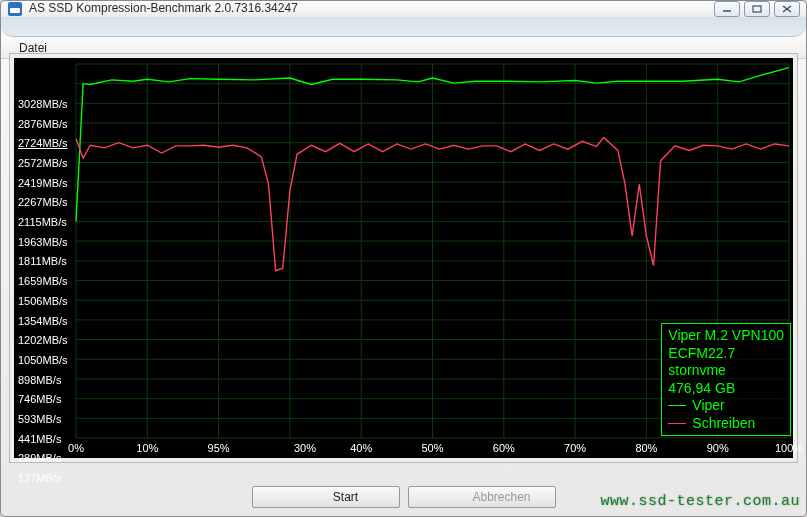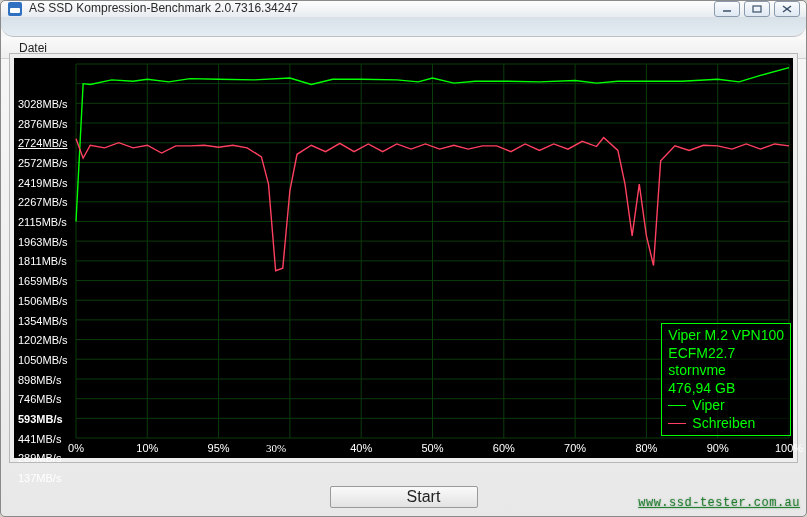--- a/index.html
+++ b/index.html
@@ -14,23 +14,23 @@
   .menuitem { padding: 3px 8px; }
   .chart-area { position: absolute; left: 8px; right: 8px; top: 52px; height: 410px; background: #eee; border: 1px solid #b8b8b8; }
   .plot { position: absolute; inset: 4px; background: #000; }
   .plot svg { position:absolute; inset:0; width:100%; height:100%; }
   .ylabel { position:absolute; left:4px; color:#fff; font-size:11px; transform: translateY(-50%); white-space:nowrap;margin-top:40px; }
   .xlabel { position:absolute; bottom:4px; color:#fff; font-size:11px; transform: translateX(-50%); }
   .legend-box { position:absolute; right:2px; bottom:22px; border:1px solid #0f0; padding:3px 6px; color:#0f0; font-size:14px; line-height:1.25; background:rgba(0,0,0,0.6); }
   .legend-row { display:flex; align-items:center; gap:6px; }
   .legend-swatch { width:18px; height:0; border-top:1px solid; }
   .button-row { position:absolute; left:0; right:0; bottom:8px; display:flex; justify-content:center; gap:8px; }
-  .btn { width:148px; height:22px; border:1px solid #9a9a9a; border-radius:2px; background:linear-gradient(#fafafa,#e2e2e2); font-size:16px; color:#222; cursor:pointer;padding-left:40px; }
+  .btn { width:148px; height:22px; border:1px solid #9a9a9a; border-radius:2px; background:linear-gradient(#fafafa,#e2e2e2); font-size:12px; color:#222; cursor:pointer;padding-left:40px; }
   .btn:disabled { color:#9a9a9a; cursor:default; }
-  .watermark { position:absolute; right:6px; bottom:6px; color:#208030; font-family:"Courier New",monospace; font-size:12px; letter-spacing:0.5px; text-shadow:0 0 2px rgba(0,60,0,.4); pointer-events:none;text-decoration:underline; }
+  .watermark { position:absolute; right:6px; bottom:6px; color:#208030; font-family:"Courier New",monospace; font-size:15px; letter-spacing:0.5px; text-shadow:0 0 2px rgba(0,60,0,.4); pointer-events:none; }
 </style>
 </head>
 <body>
 
 <div class="window">
 
   <div class="titlebar">
     <span class="icon">
       <svg viewBox="0 0 16 16">
           <rect x="1" y="1" width="14" height="14" fill="#3070c0" rx="2"></rect>
@@ -109,49 +109,50 @@
           <span>Viper</span>
         </div>
         <div class="legend-row">
           <span class="legend-swatch" style="border-color:#ff4060"></span>
           <span>Schreiben</span>
         </div>
       </div>
     <div class="ylabel" style="top: 380px;">137MB/s</div>
         <div class="ylabel" style="top: 360.336px;">289MB/s</div>
         <div class="ylabel" style="top: 340.672px; text-align: center;">441MB/s</div>
-        <div class="ylabel" style="top: 321.009px; font-weight: bold;">593MB/s</div>
+        <div class="ylabel" style="top: 321.009px;">593MB/s</div>
         <div class="ylabel" style="top: 301.215px;">746MB/s</div>
         <div class="ylabel" style="top: 281.552px;">898MB/s</div>
         <div class="ylabel" style="top: 261.888px;">1050MB/s</div>
         <div class="ylabel" style="top: 242.224px;">1202MB/s</div>
         <div class="ylabel" style="top: 222.56px;">1354MB/s</div>
         <div class="ylabel" style="top: 202.897px;">1506MB/s</div>
         <div class="ylabel" style="top: 183.103px;">1659MB/s</div>
         <div class="ylabel" style="top: 163.44px;">1811MB/s</div>
         <div class="ylabel" style="top: 143.776px;">1963MB/s</div>
         <div class="ylabel" style="top: 124.112px; text-align: right;">2115MB/s</div>
         <div class="ylabel" style="top: 104.448px;">2267MB/s</div>
         <div class="ylabel" style="top: 84.7845px;">2419MB/s</div>
         <div class="ylabel" style="top: 64.9914px;">2572MB/s</div>
         <div class="ylabel" style="top: 45.3276px; text-decoration: underline;">2724MB/s</div>
         <div class="ylabel" style="top: 25.6638px;">2876MB/s</div>
         <div class="ylabel" style="top: 6px;">3028MB/s</div>
         <div class="xlabel" style="left: 62px;">0%</div>
         <div class="xlabel" style="left: 133.3px;">10%</div>
         <div class="xlabel" style="left: 204.6px;">95%</div>
-        <div class="xlabel" style="left: 262px; font-family: Liberation Serif, serif;">30%</div>
+        <div class="xlabel" style="left: 291px;">30%</div>
         <div class="xlabel" style="left: 347.2px;">40%</div>
         <div class="xlabel" style="left: 418.5px;">50%</div>
         <div class="xlabel" style="left: 489.8px;">60%</div>
         <div class="xlabel" style="left: 561.1px;">70%</div>
         <div class="xlabel" style="left: 632.4px;">80%</div>
         <div class="xlabel" style="left: 703.7px;">90%</div>
         <div class="xlabel" style="left: 775px;">100%</div>
       </div>
   </div>
 
   <div class="button-row">
     <button class="btn">Start</button>
+    <button class="btn" disabled="">Abbrechen</button>
   </div>
 
   <div class="watermark">www.ssd-tester.com.au</div>
 </div>
 
 </body></html>

